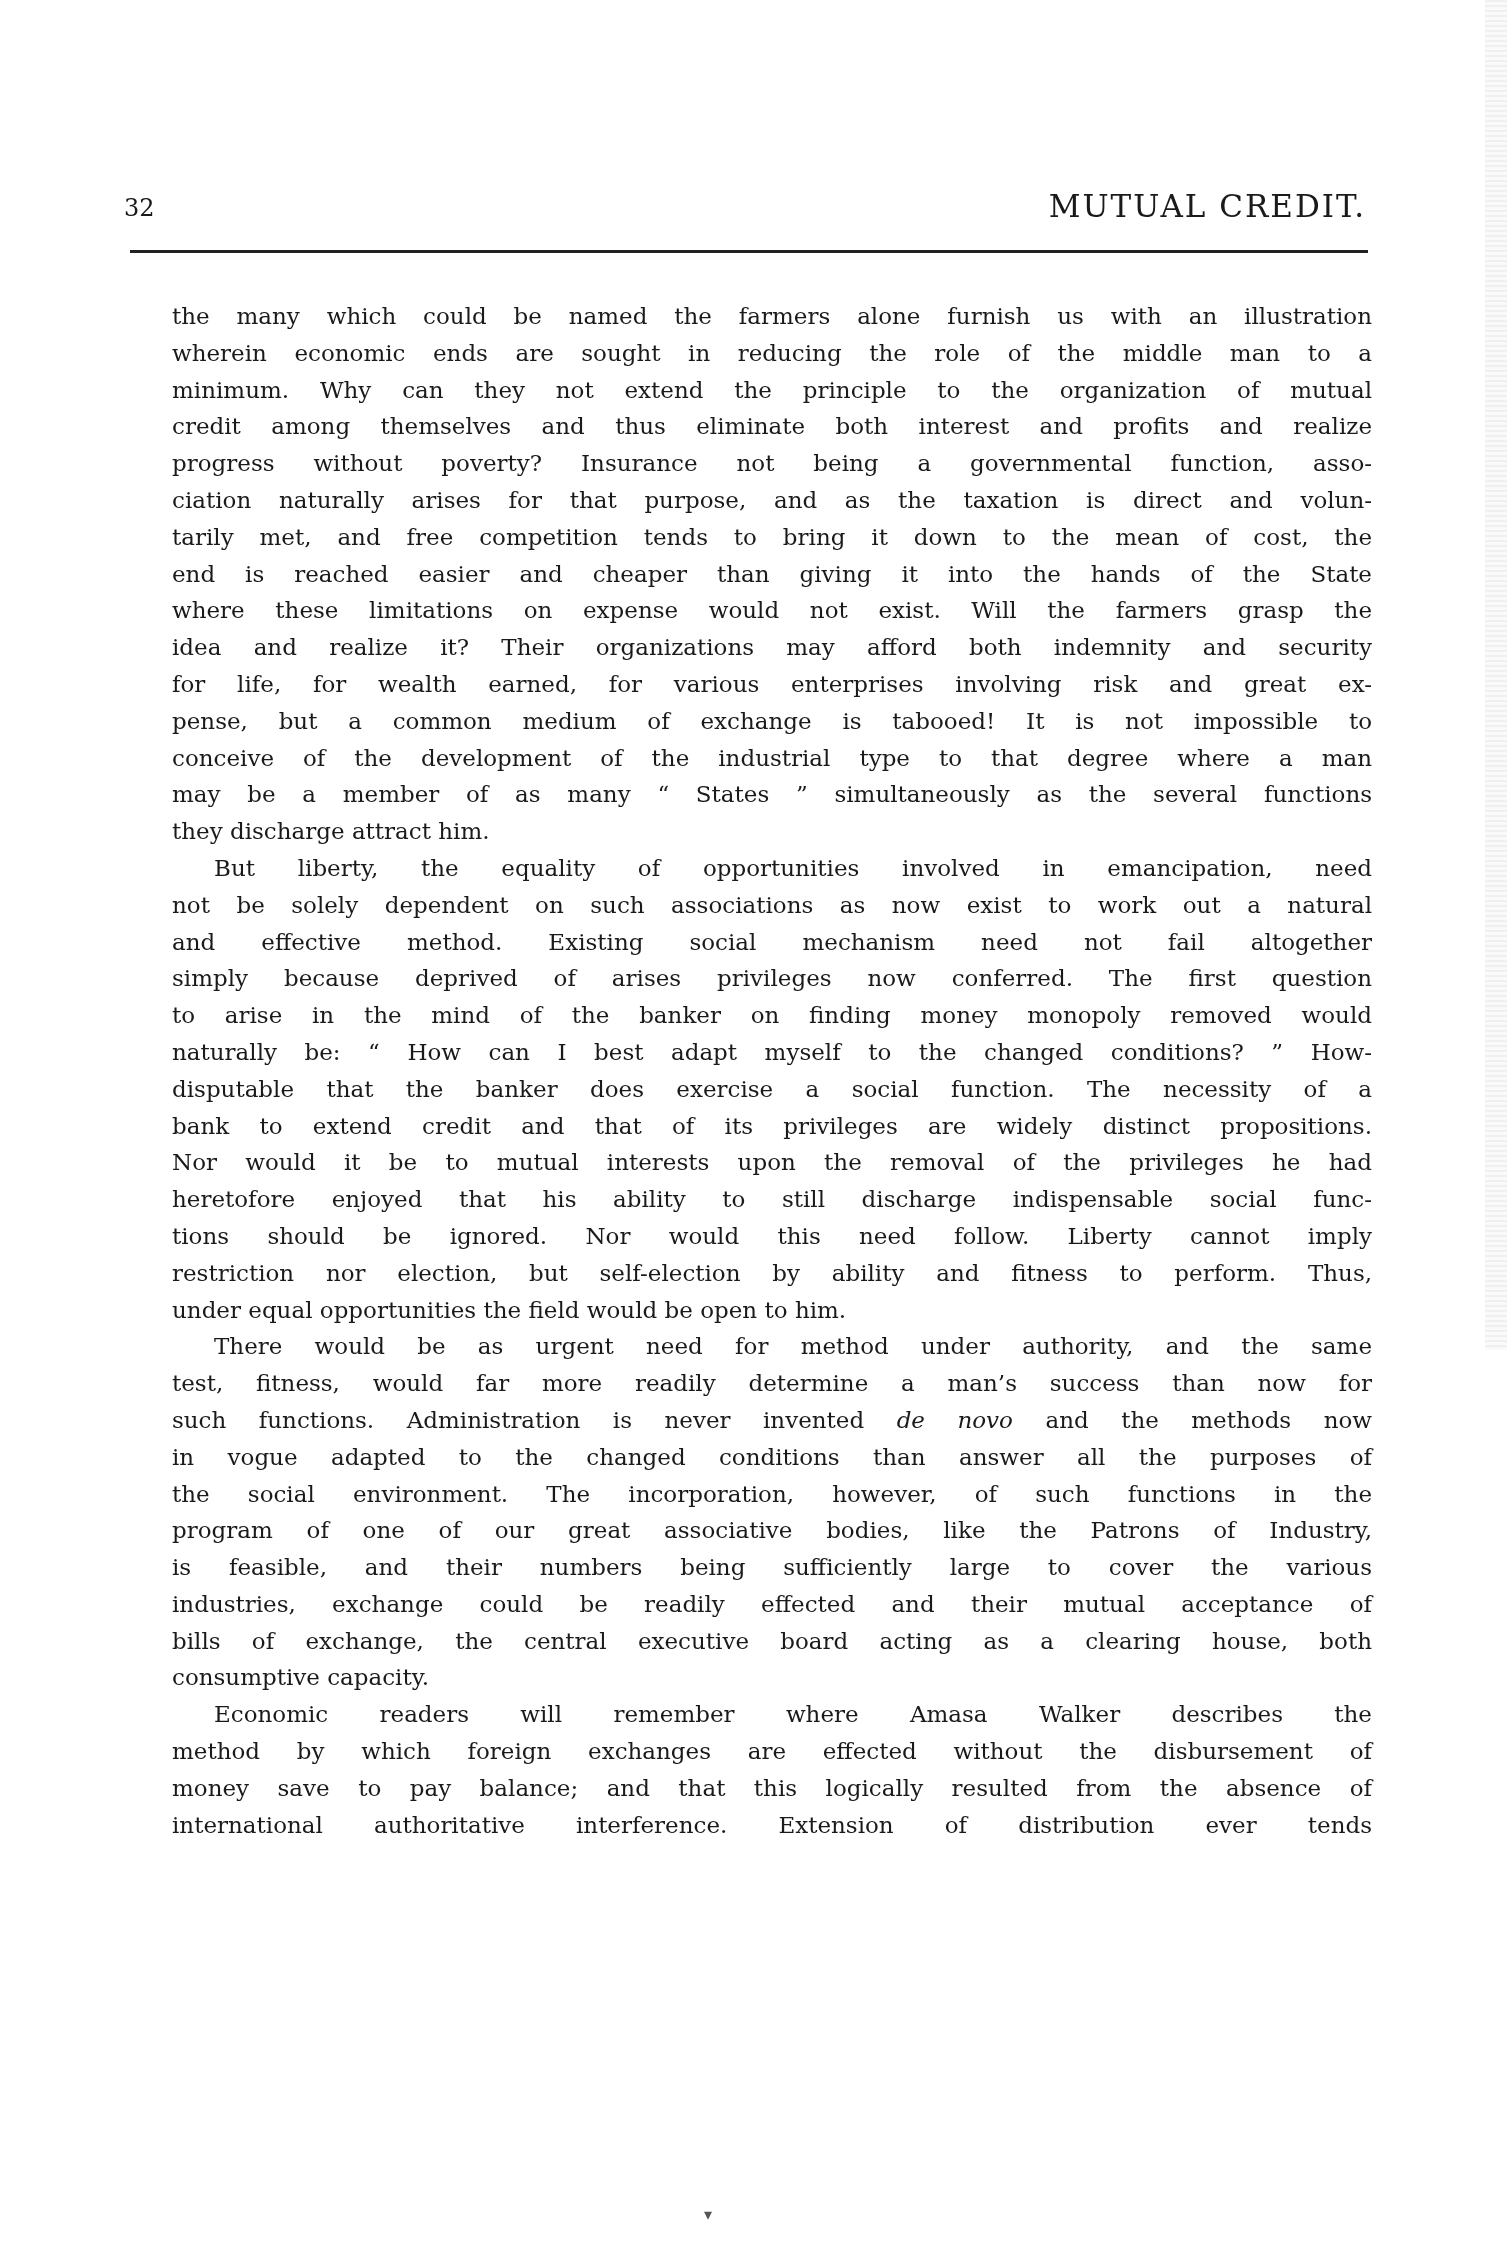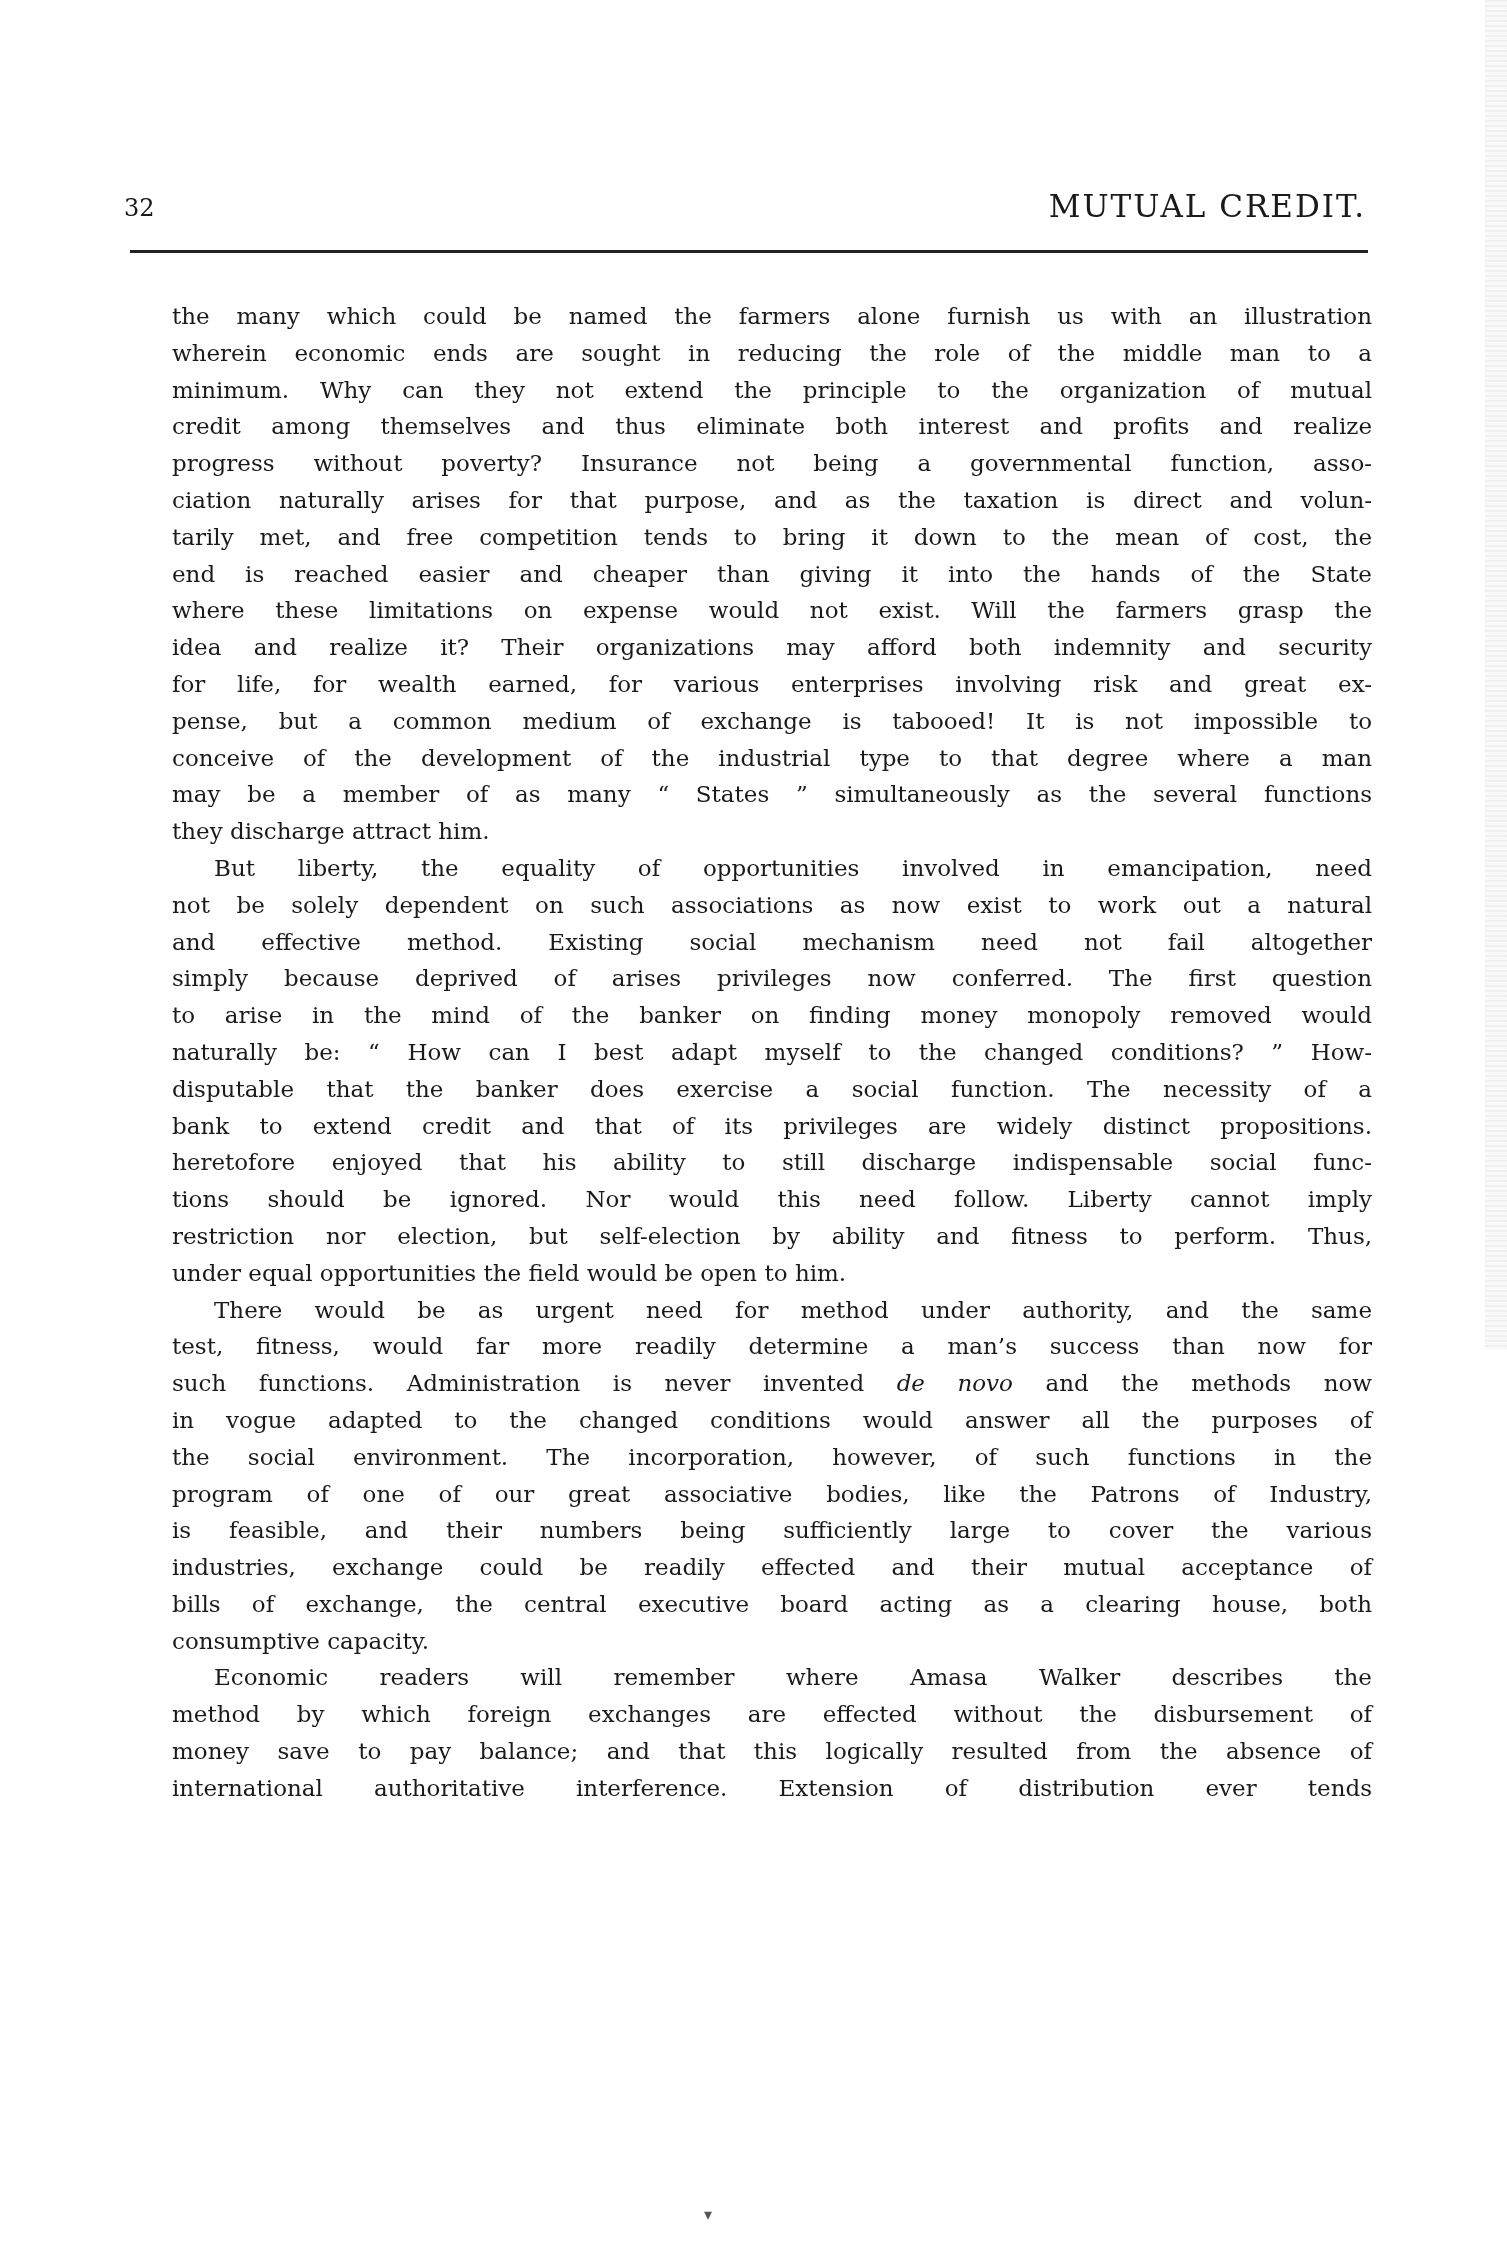--- a/index.html
+++ b/index.html
@@ -51,30 +51,31 @@
     </div>
     <div>
       <span class="line indent">But liberty, the equality of opportunities involved in emancipation, need</span>
       <span class="line">not be solely dependent on such associations as now exist to work out a natural</span>
       <span class="line">and effective method. Existing social mechanism need not fail altogether</span>
       <span class="line">simply because deprived of arises privileges now conferred. The first question</span>
       <span class="line">to arise in the mind of the banker on finding money monopoly removed would</span>
       <span class="line">naturally be: “ How can I best adapt myself to the changed conditions? ” How-</span>
       <span class="line">disputable that the banker does exercise a social function. The necessity of a</span>
       <span class="line">bank to extend credit and that of its privileges are widely distinct propositions.</span>
+      <span class="line">Nor would it be to mutual interests upon the removal of the privileges he had</span>
       <span class="line">heretofore enjoyed that his ability to still discharge indispensable social func-</span>
       <span class="line">tions should be ignored. Nor would this need follow. Liberty cannot imply</span>
       <span class="line">restriction nor election, but self-election by ability and fitness to perform. Thus,</span>
       <span class="line last">under equal opportunities the field would be open to him.</span>
     </div>
     <div>
       <span class="line indent">There would be as urgent need for method under authority, and the same</span>
       <span class="line">test, fitness, would far more readily determine a man’s success than now for</span>
       <span class="line">such functions. Administration is never invented <em>de novo</em> and the methods now</span>
-      <span class="line">in vogue adapted to the changed conditions would answer all the purposes of</span>
+      <span class="line">in vogue adapted to the changed conditions than answer all the purposes of</span>
       <span class="line">the social environment. The incorporation, however, of such functions in the</span>
       <span class="line">program of one of our great associative bodies, like the Patrons of Industry,</span>
       <span class="line">is feasible, and their numbers being sufficiently large to cover the various</span>
       <span class="line">industries, exchange could be readily effected and their mutual acceptance of</span>
       <span class="line">bills of exchange, the central executive board acting as a clearing house, both</span>
       <span class="line last">consumptive capacity.</span>
     </div>
     <div>
       <span class="line indent">Economic readers will remember where Amasa Walker describes the</span>
       <span class="line">method by which foreign exchanges are effected without the disbursement of</span>

